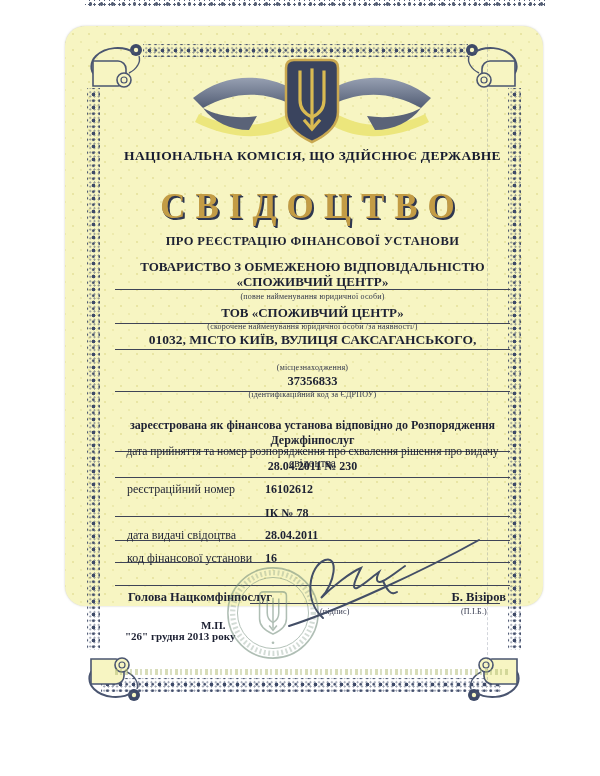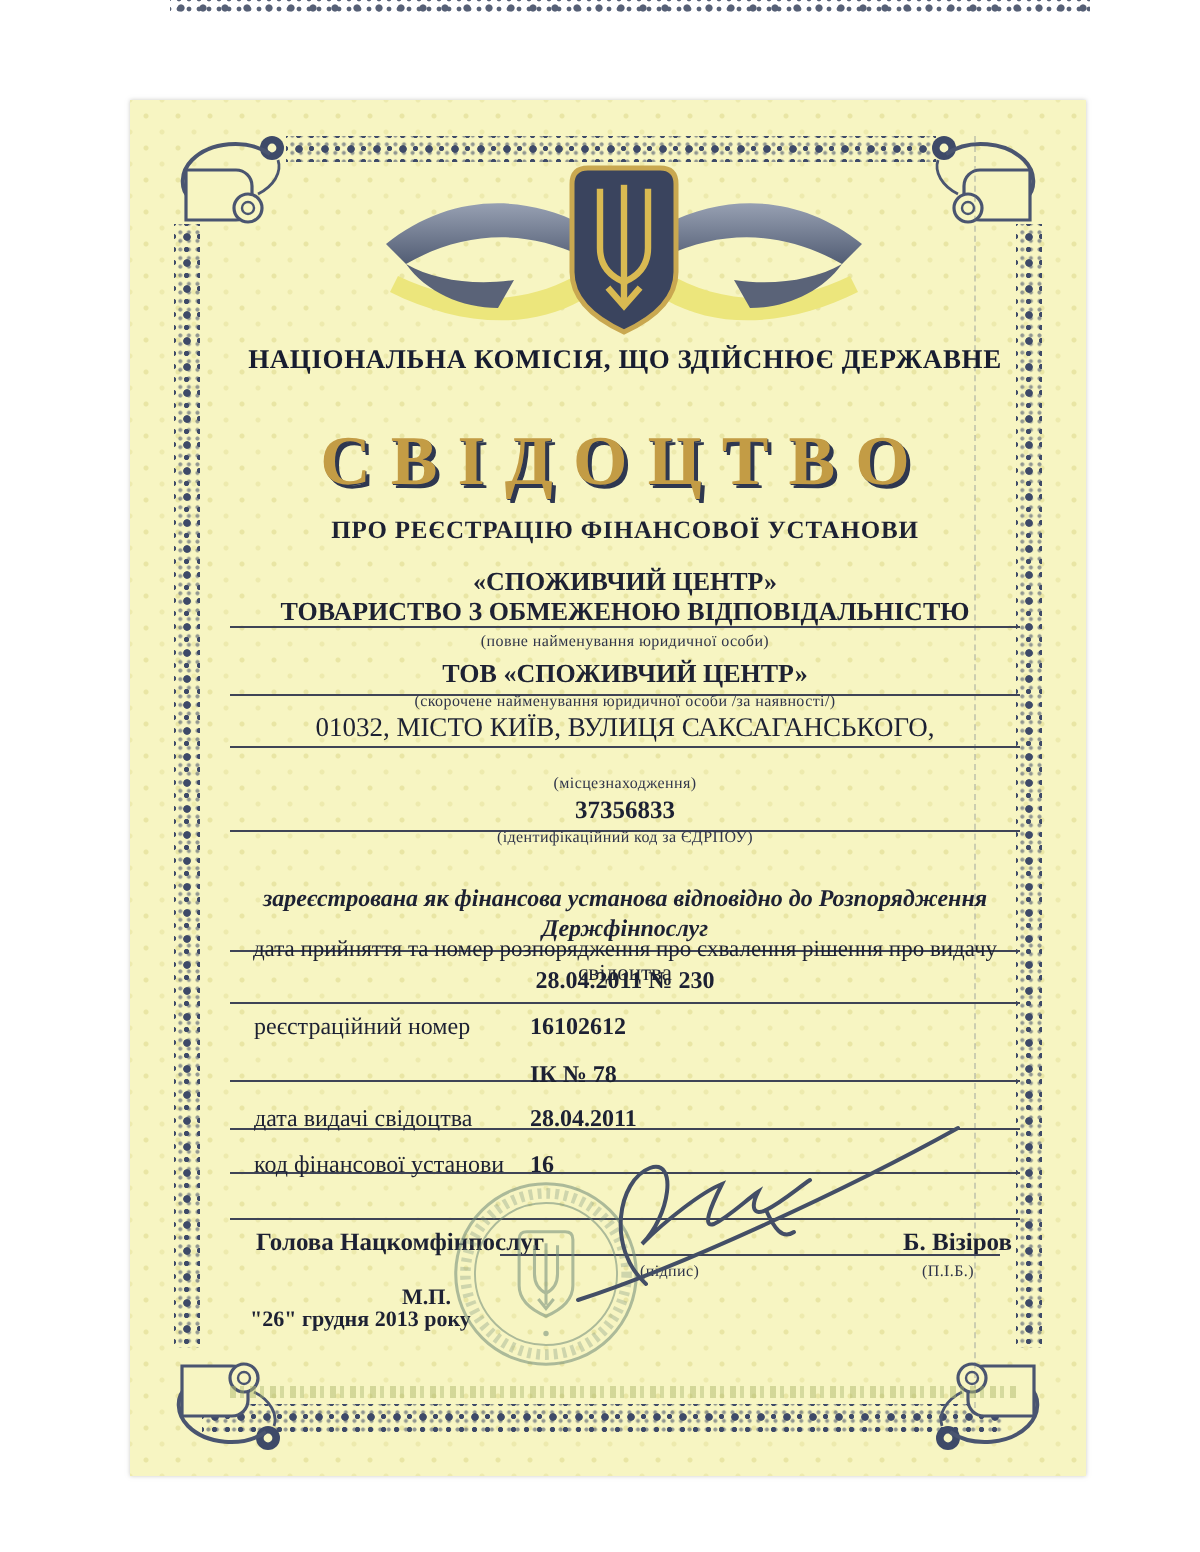--- a/index.html
+++ b/index.html
@@ -2,26 +2,26 @@
 <html><head>
 <meta charset="utf-8">
 <style>
   html,body{margin:0;padding:0;}
   body{width:600px;height:776px;background:#ffffff;position:relative;overflow:hidden;
        font-family:"Liberation Serif","DejaVu Serif",serif;color:#1d2133;}
   .scan-strip{position:absolute;left:85px;top:0;width:460px;height:8px;opacity:.85;
     background-image:radial-gradient(circle,#39455f 1.6px,transparent 2px),
                      radial-gradient(circle,#39455f 1px,transparent 1.4px);
     background-size:11px 8px,5px 5px;background-position:0 0,2px 2px;}
-  .cert{position:absolute;left:65px;top:50px;width:478px;height:688px;
+  .cert{position:absolute;left:65px;top:26px;width:478px;height:580px;
     background:
       radial-gradient(rgba(213,206,120,.40) 1px,transparent 1.5px) 0 0/16px 16px,
       radial-gradient(rgba(213,206,120,.28) 1px,transparent 1.5px) 8px 8px/16px 16px,
       #f7f5c2;
-    box-shadow:0 0 2px rgba(150,150,140,.5);}
+    box-shadow:0 0 2px rgba(150,150,140,.5);border-radius:20px;}
   
   .band{position:absolute;
     background-image:
       radial-gradient(circle,#3e4a68 1.7px,transparent 2.1px),
       radial-gradient(circle,#3e4a68 1.1px,transparent 1.5px),
       radial-gradient(circle,rgba(62,74,104,.55) .8px,transparent 1.2px);
     background-size:13px 13px,6.5px 6.5px,4.3px 4.3px;
     background-position:0 0,3px 3px,1px 2px;}
   .band-top{left:78px;top:18px;width:325px;height:13px;}
   .band-bottom{left:36px;top:652px;width:400px;height:14px;}
@@ -42,25 +42,25 @@
   .authority{top:122px;font-weight:bold;font-size:13.5px;line-height:16px;letter-spacing:.3px;color:#171c30;}
   .title{top:161px;font-size:35px;font-weight:bold;letter-spacing:10px;color:#c39c45;
     text-shadow:2px 2px 0 #2e3750,.5px .5px 0 #2e3750;}
   .subtitle{top:208px;font-weight:bold;font-size:12.5px;letter-spacing:.4px;}
   .uline{border-bottom:1px solid #3f4456;}
   .name1{top:233px;font-weight:bold;font-size:13px;line-height:15px;}
   .cap{font-size:8px;color:#30354a;letter-spacing:.2px;}
   .cap1{top:266px;}
   .short{top:279px;font-weight:bold;font-size:13px;padding-bottom:2px;}
   .cap2{top:296px;}
-  .addr{top:306px;font-weight:normal;font-size:13.5px;line-height:15px;padding-bottom:2px;}
+  .addr{top:306px;font-weight:bold;font-size:13.5px;line-height:15px;padding-bottom:2px;}
   .cap3{top:337px;}
   .edrpou{top:348px;font-weight:bold;font-size:12.5px;padding-bottom:2px;}
   .cap4{top:364px;}
-  .registered{top:392px;font-weight:bold;font-size:12px;padding-bottom:3px;font-style:italic;}
+  .registered{top:392px;font-weight:bold;font-size:12px;padding-bottom:3px;}
   .dec-cap{top:419px;font-size:11.5px;}
   .dec-val{top:433px;font-weight:bold;font-size:12px;padding-bottom:3px;}
   .frow{position:absolute;left:0;right:0;font-size:12px;padding-bottom:21px;border-bottom:1px solid #3f4456;}
   .frow .lbl{position:absolute;left:12px;}
   .frow .val{position:absolute;left:150px;font-weight:bold;}
   .r1{top:456px;height:13px;} .r2{top:480px;height:13px;}
   .r3{top:502px;height:13px;} .r4{top:525px;height:13px;}
   .signer-title{position:absolute;left:13px;top:564px;font-weight:bold;font-size:12.5px;}
   .signer-name{position:absolute;right:4px;top:564px;font-weight:bold;font-size:12.5px;}
   .sig-line{position:absolute;left:135px;right:10px;top:577px;border-bottom:1px solid #3f4456;height:0;}
@@ -167,22 +167,22 @@
     </div>
 
     <div class="blk authority">
       <div>НАЦІОНАЛЬНА КОМІСІЯ, ЩО ЗДІЙСНЮЄ ДЕРЖАВНЕ</div>
     </div>
 
     <div class="blk title">СВІДОЦТВО</div>
     <div class="blk subtitle">ПРО РЕЄСТРАЦІЮ ФІНАНСОВОЇ УСТАНОВИ</div>
 
     <div class="blk name1 uline">
+      <div>ТОВАРИСТВО З ОБМЕЖЕНОЮ ВІДПОВІДАЛЬНІСТЮ</div>
       <div>«СПОЖИВЧИЙ ЦЕНТР»</div>
-      <div>ТОВАРИСТВО З ОБМЕЖЕНОЮ ВІДПОВІДАЛЬНІСТЮ</div>
     </div>
     <div class="blk cap cap1">(повне найменування юридичної особи)</div>
 
     <div class="blk short uline">ТОВ «СПОЖИВЧИЙ ЦЕНТР»</div>
     <div class="blk cap cap2">(скорочене найменування юридичної особи /за наявності/)</div>
 
     <div class="blk addr uline">
       <div>01032, МІСТО КИЇВ, ВУЛИЦЯ САКСАГАНСЬКОГО,</div>
     </div>
     <div class="blk cap cap3">(місцезнаходження)</div>

